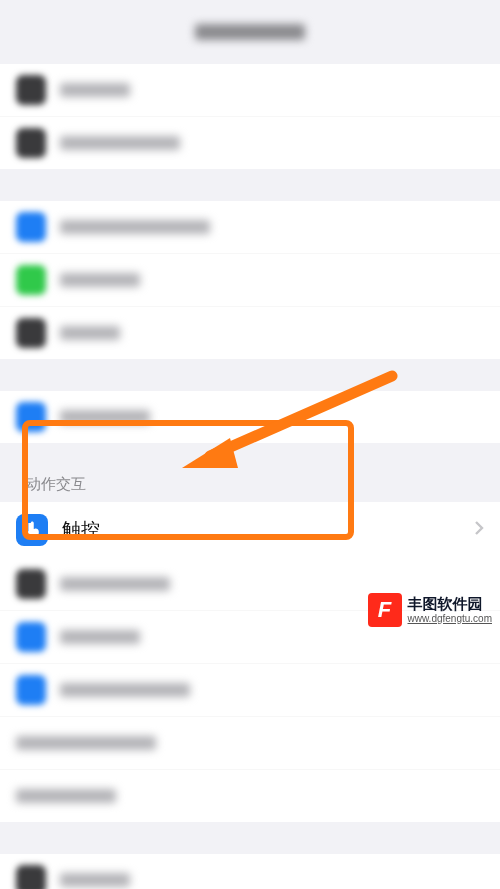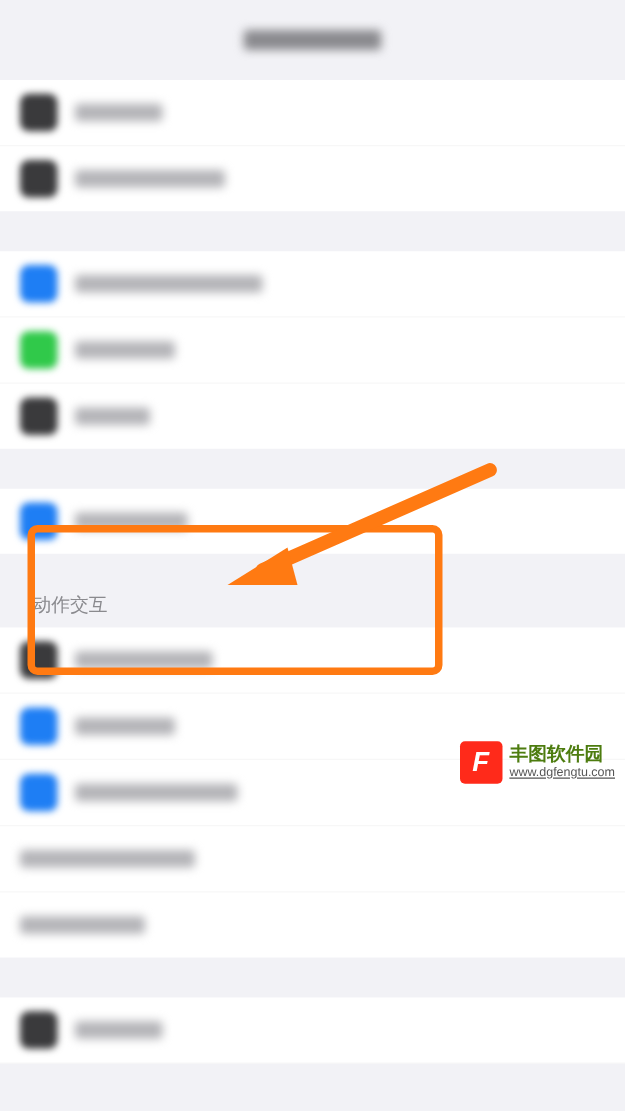--- a/index.html
+++ b/index.html
@@ -38,21 +38,21 @@
   
   .arrow{position:absolute;left:170px;top:368px;pointer-events:none;}
   .arrow svg{width:230px;height:110px;}
   
   .watermark{position:absolute;right:8px;bottom:4px;display:flex;
     align-items:center;background:rgba(255,255,255,.0);}
   .wm-logo{width:34px;height:34px;background:#ff2a1a;border-radius:4px;
     display:flex;align-items:center;justify-content:center;color:#fff;
     font-size:22px;font-weight:800;font-style:italic;margin-right:6px;}
   .wm-text{display:flex;flex-direction:column;line-height:1.1;}
-  .wm-name{font-size:15px;font-weight:700;color:#4d7c0f;}
+  .wm-name{font-size:15px;font-weight:700;color:#0f172a;}
   .wm-url{font-size:10px;color:#555;text-decoration:underline;}
   
   .stage{position:relative;width:500px;height:631px;}
   .lower-blur .bg-row{border-bottom:1px solid rgba(0,0,0,.03);}
 </style>
 </head>
 <body>
 
 <div class="stage">
 
@@ -95,20 +95,33 @@
       <div class="bg-icon" style="background:#1e7ef4"></div>
       <div class="bg-label" style="width:90px"></div>
     </div>
   </div>
 
   <div class="spacer"></div>
 
   <div class="section-label">动作交互</div>
 
   <div class="bg-group">
+    <div class="touch-row">
+      <div class="touch-icon">
+        <svg viewBox="0 0 24 24">
+            <path d="M10.5 3.5c0-1 .8-1.8 1.8-1.8s1.8.8 1.8 1.8v7.2l1.2-.3c2.8-.7 5.2 1.6 4.9 4.4l-.4 3.4c-.3 2.4-2.3 4.2-4.7 4.2h-4.4c-1.6 0-3.1-.8-4-2.2l-3.4-5.3c-.6-1-.3-2.3.7-2.9.9-.5 2-.3 2.6.5l1.1 1.4V3.5z"></path>
+          </svg>
+      </div>
+      <div class="touch-label">触控</div>
+      <div class="chevron">
+        <svg viewBox="0 0 10 16">
+            <polyline points="2,2 8,8 2,14"></polyline>
+          </svg>
+      </div>
+    </div>
 
     <div class="bg-row">
       <div class="bg-icon" style="background:#3a3a3c"></div>
       <div class="bg-label" style="width:110px"></div>
     </div>
     <div class="bg-row">
       <div class="bg-icon" style="background:#1e7ef4"></div>
       <div class="bg-label" style="width:80px"></div>
     </div>
     <div class="bg-row">

